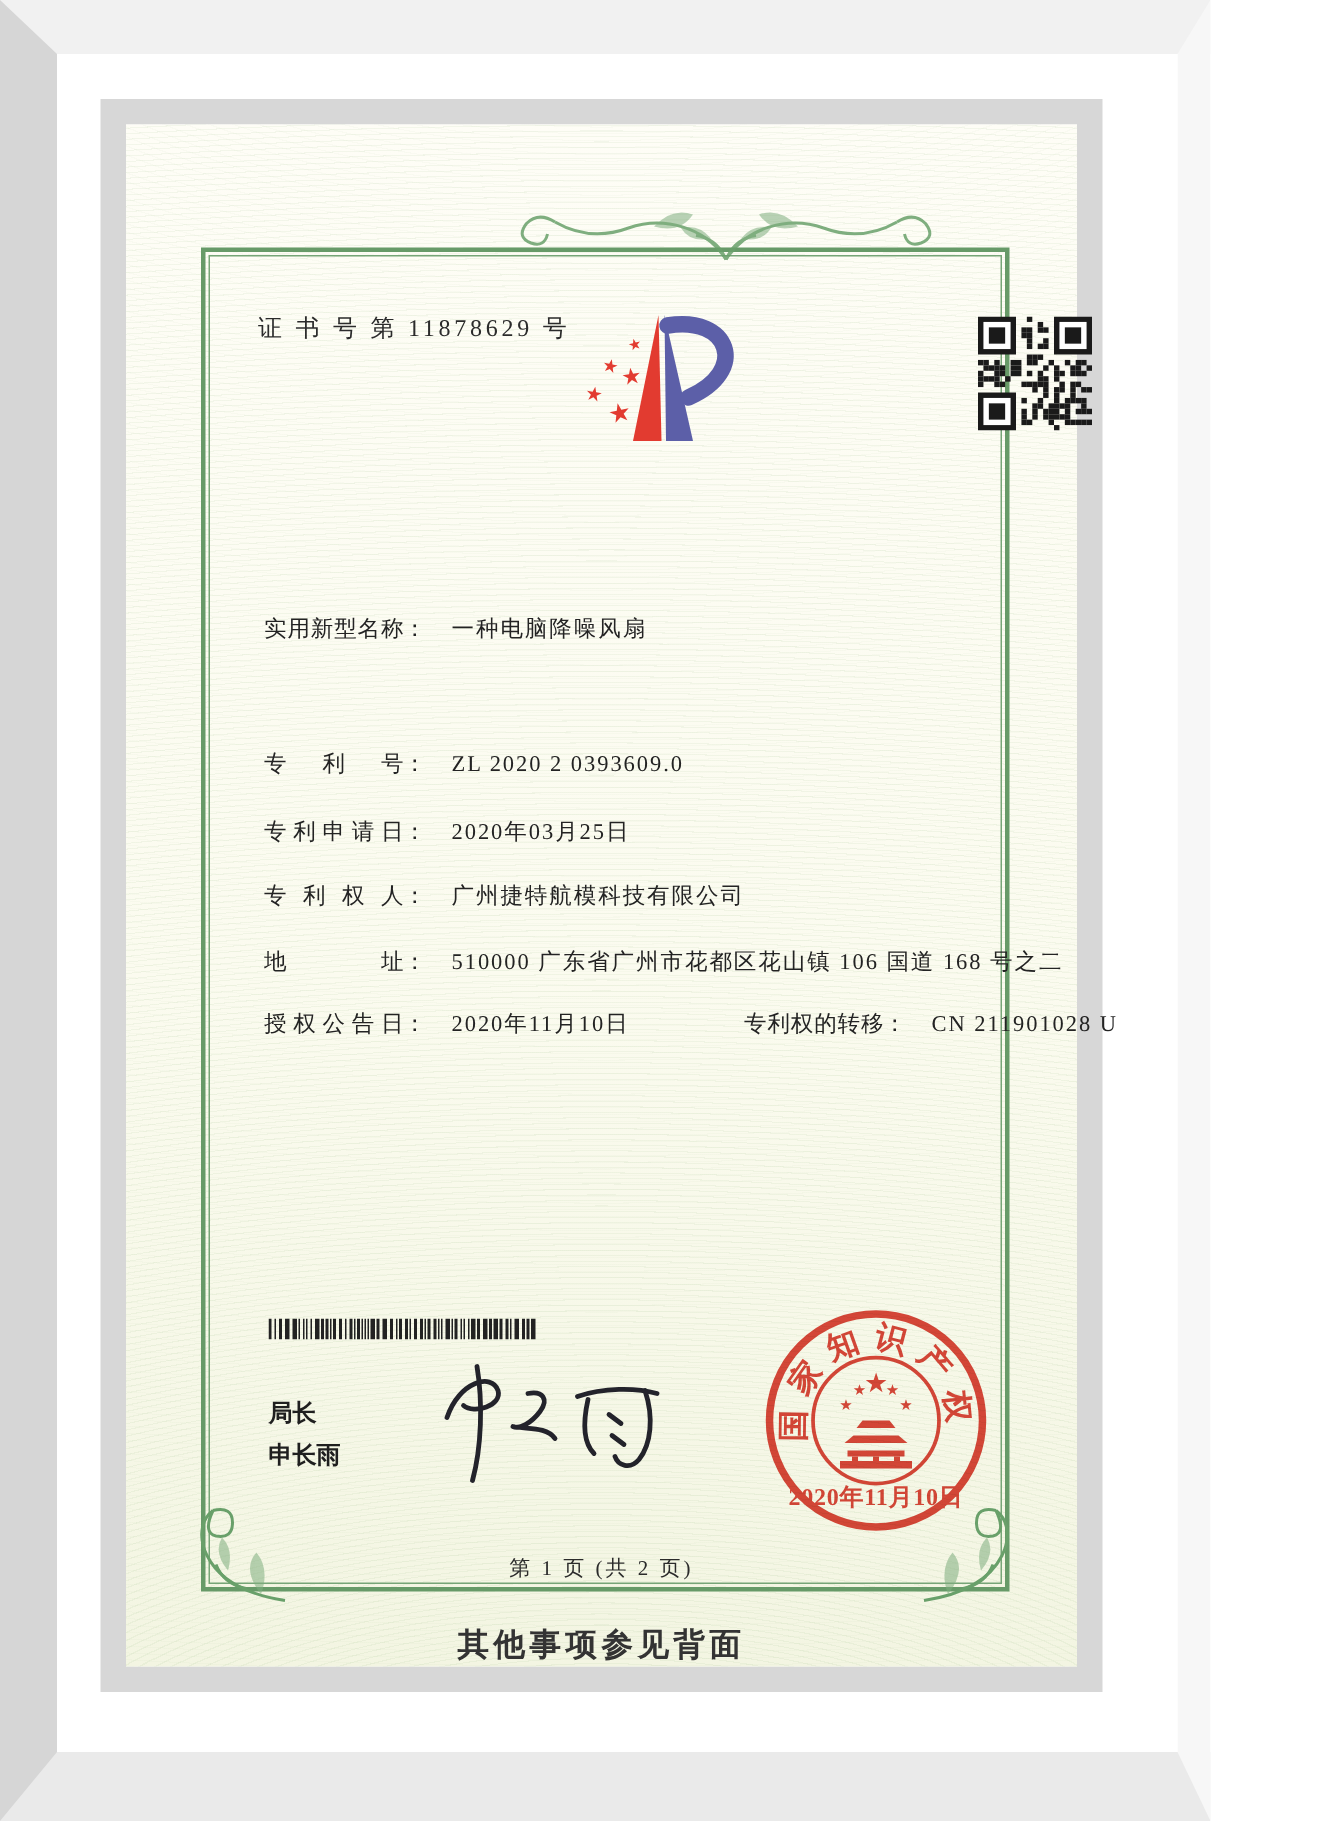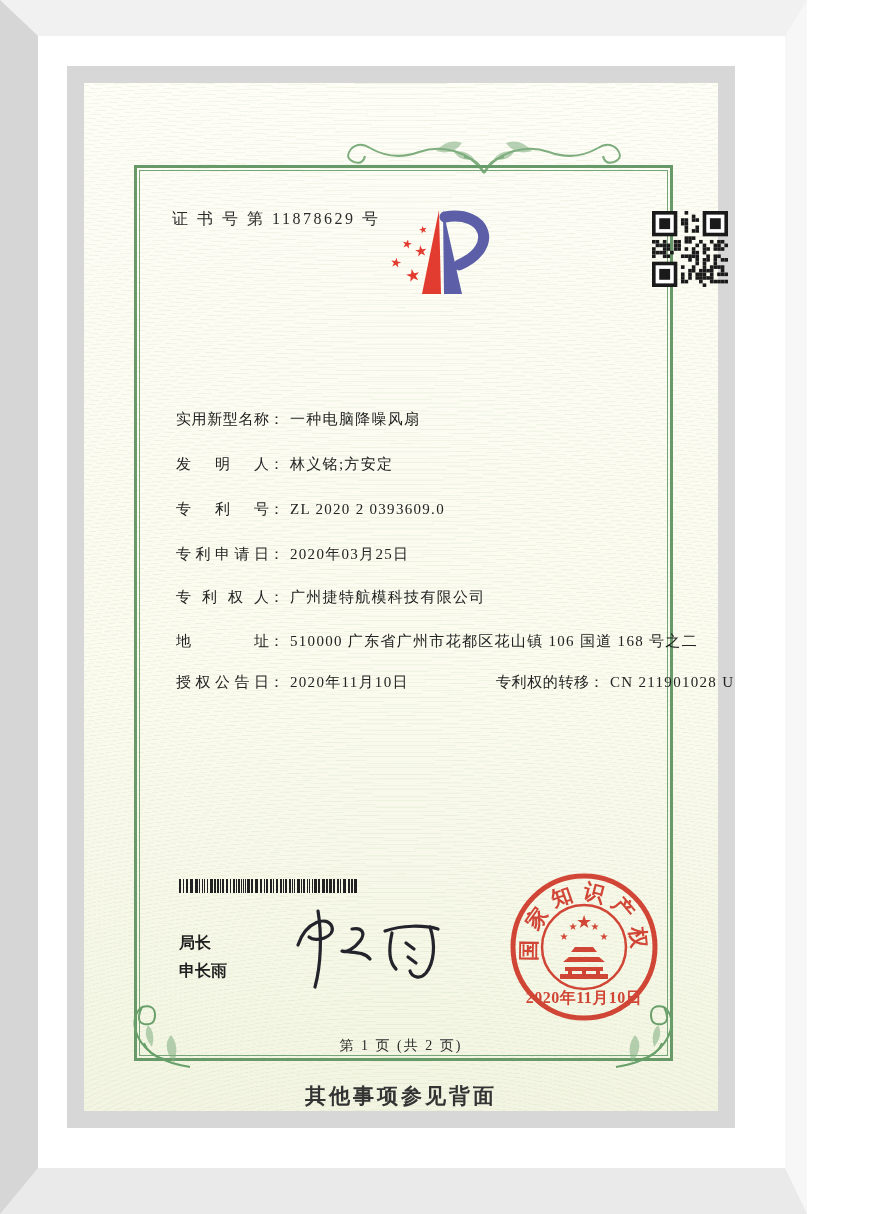--- a/index.html
+++ b/index.html
@@ -29,21 +29,21 @@
   .orn-bl{left:38px;bottom:38px;transform:scaleX(-1);}
   
   .certno{position:absolute;left:88px;top:126px;font-size:16px;letter-spacing:2.5px;color:#2b2b2b;}
   .logo{position:absolute;left:298px;top:122px;width:115px;height:95px;}
   .qr{position:absolute;left:568px;top:128px;width:76px;height:76px;}
   .title{position:absolute;left:0;right:0;top:240px;text-align:center;
          font-size:38px;font-weight:600;letter-spacing:5px;color:#3a3a3a;}
   .frow{position:absolute;left:92px;width:565px;font-size:15px;color:#232323;white-space:nowrap;}
   .flabel{display:inline-block;width:93px;text-align:justify;text-align-last:justify;vertical-align:bottom;}
   .fcolon{display:inline-block;}
-  .fvalue{margin-left:6px;letter-spacing:1.3px;}
+  .fvalue{margin-left:17px;letter-spacing:1.3px;}
   .gp2{position:absolute;left:320px;top:0;}
   .paras{position:absolute;left:92px;top:618px;width:500px;}
   .paras p{margin:0 0 1px 0;font-size:15px;line-height:22px;text-align:justify;
            text-indent:2em;color:#2c2c2c;}
   .barcode{position:absolute;left:95px;top:796px;width:180px;height:14px;}
   .director{position:absolute;left:95px;top:846px;font-size:16px;line-height:28px;
             color:#1f1f1f;font-weight:600;font-family:"Liberation Sans","DejaVu Sans",sans-serif;}
   .signature{position:absolute;left:198px;top:818px;width:172px;height:96px;}
   .seal{position:absolute;left:423px;top:787px;width:154px;height:154px;mix-blend-mode:multiply;}
   .pageinfo{position:absolute;left:0;right:0;top:954px;text-align:center;
@@ -243,23 +243,20 @@
                 <rect x="0.00" y="50.67" width="25.33" height="25.33"></rect>
                 <rect fill="#fff" x="3.62" y="54.29" width="18.10" height="18.10"></rect>
                 <rect x="7.24" y="57.90" width="10.86" height="10.86"></rect>
               </g>
             </svg>
 
 
           <div class="frow" style="top:327px">
             <span class="flabel">实用新型名称</span><span class="fcolon">：</span><span class="fvalue">一种电脑降噪风扇</span>
           </div>
-          <div class="frow" style="top:372px">
-            <span class="flabel">发明人</span><span class="fcolon">：</span><span class="fvalue">林义铭;方安定</span>
-          </div>
           <div class="frow" style="top:417px">
             <span class="flabel">专利号</span><span class="fcolon">：</span><span class="fvalue">ZL 2020 2 0393609.0</span>
           </div>
           <div class="frow" style="top:462px">
             <span class="flabel">专利申请日</span><span class="fcolon">：</span><span class="fvalue">2020年03月25日</span>
           </div>
           <div class="frow" style="top:505px">
             <span class="flabel">专利权人</span><span class="fcolon">：</span><span class="fvalue">广州捷特航模科技有限公司</span>
           </div>
           <div class="frow" style="top:549px">

